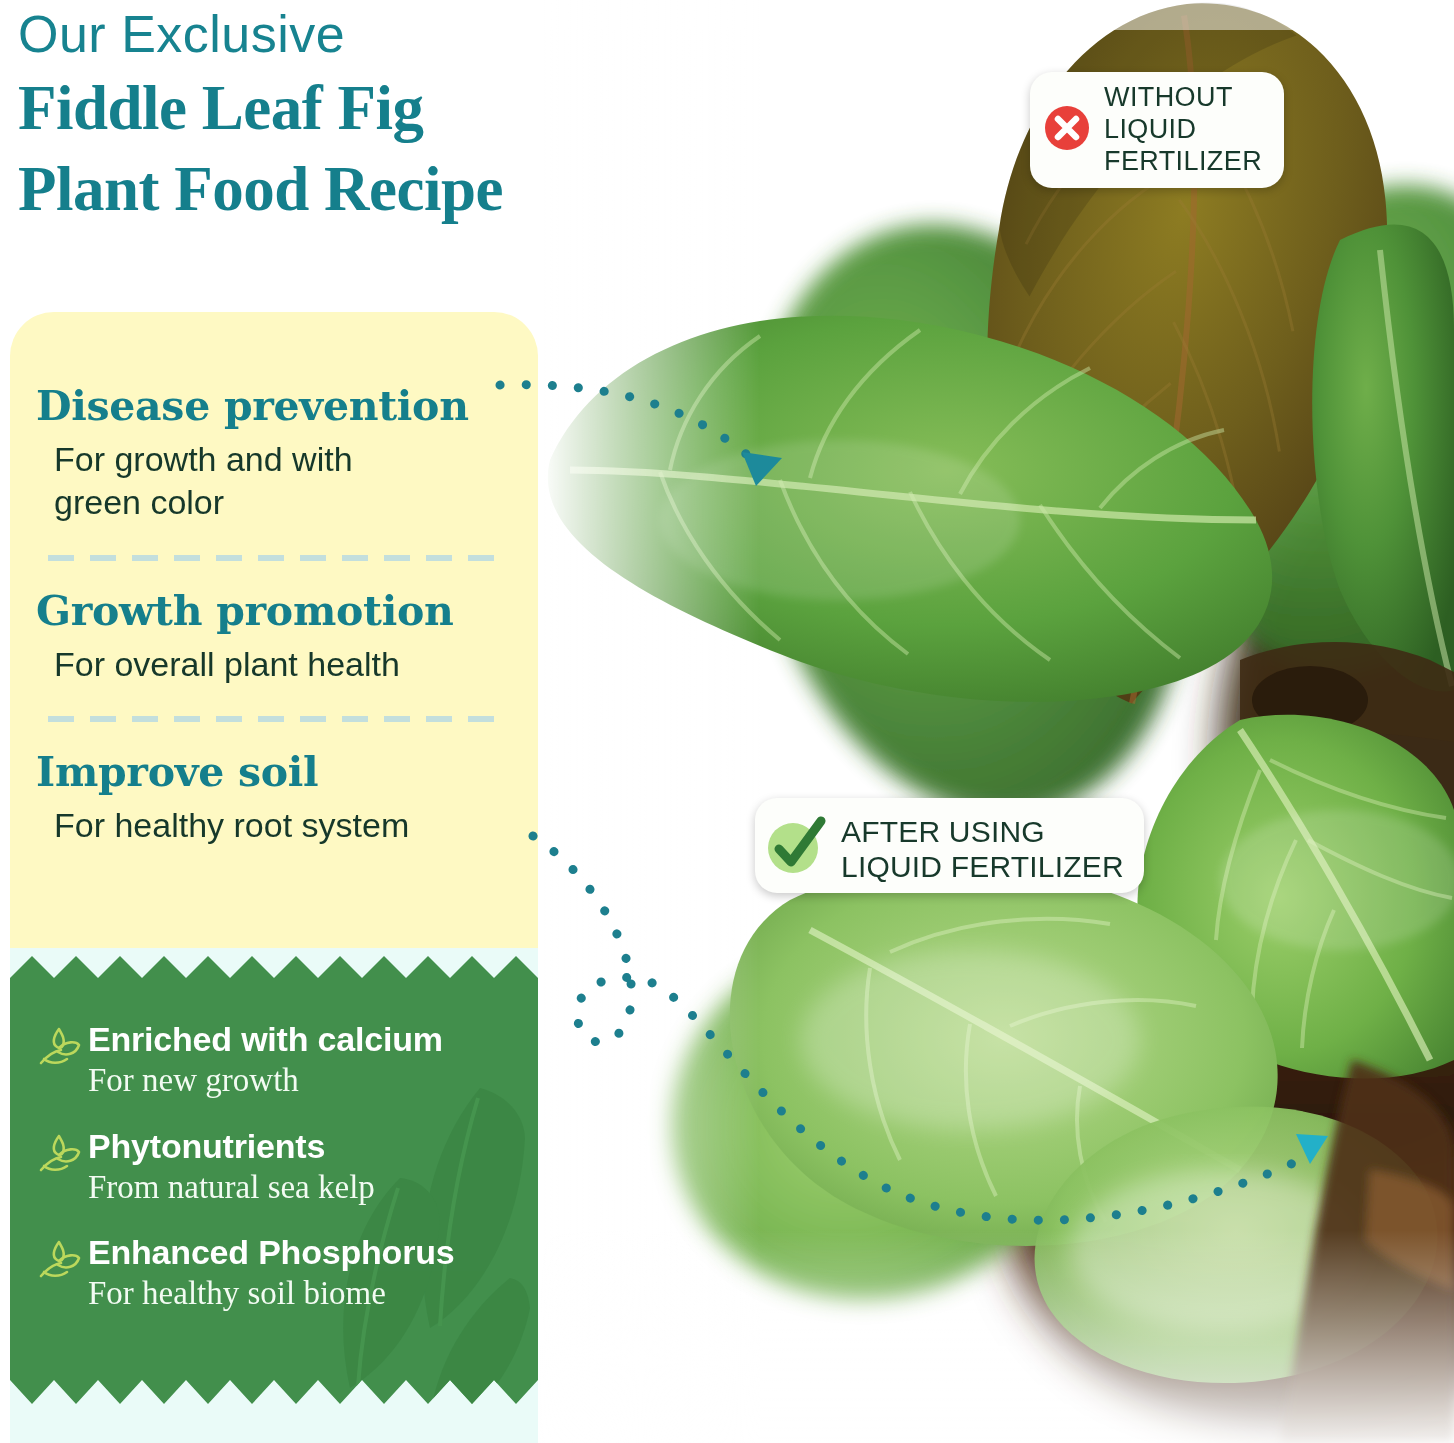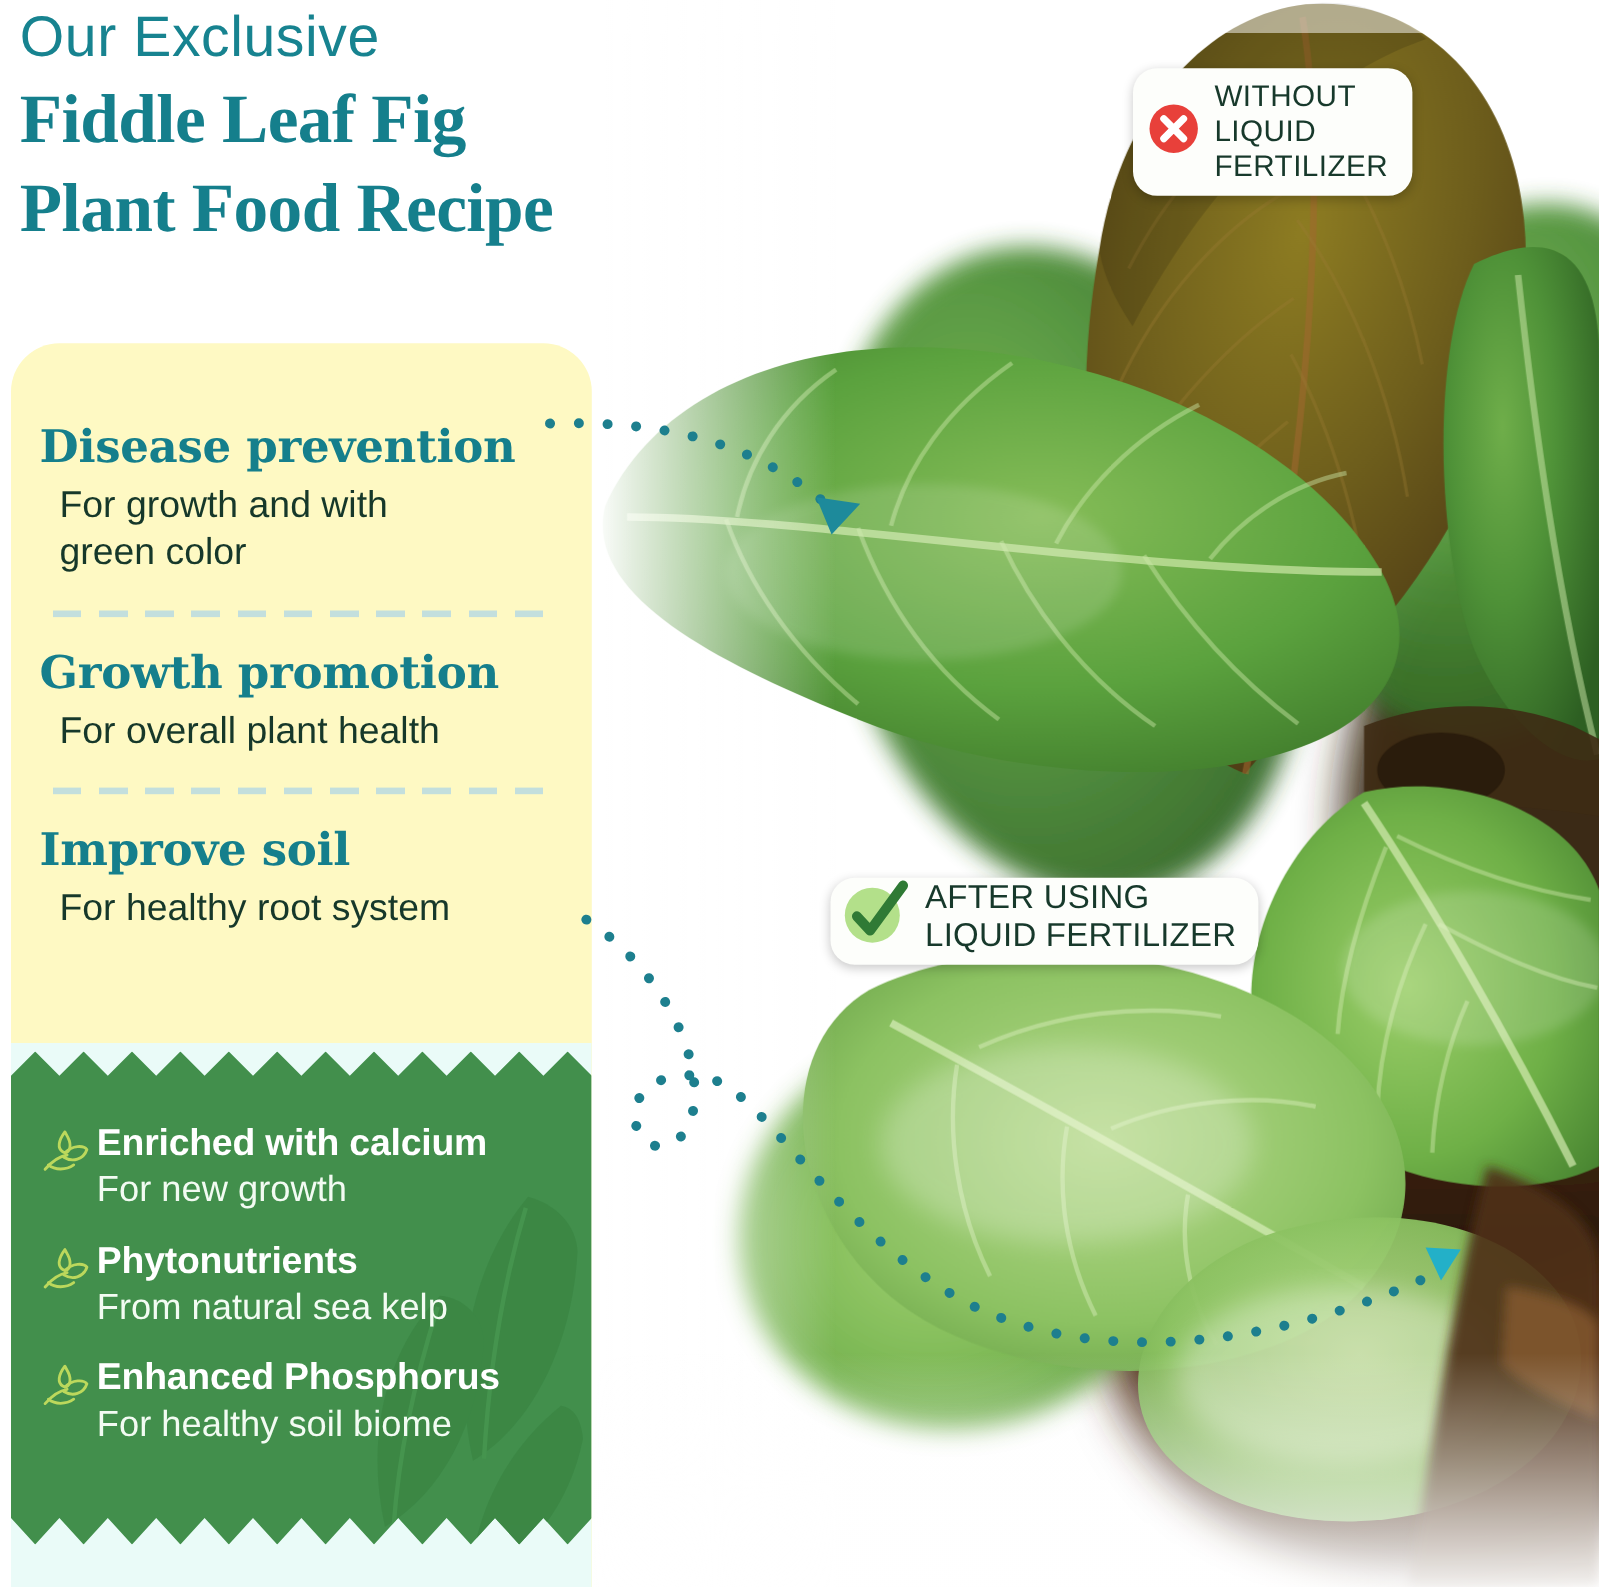--- a/index.html
+++ b/index.html
@@ -81,43 +81,43 @@
   }
   .g-item { display: flex; align-items: flex-start; margin-bottom: 26px; }
   .g-icon { width: 52px; flex: 0 0 52px; margin-top: 4px; }
   .g-txt { flex: 1; }
   .g-head {
     font-family: "Liberation Sans", sans-serif;
     font-weight: 700; font-size: 34px; color: #ffffff;
     line-height: 1.12; letter-spacing: -0.2px;
   }
   .g-sub {
-    font-family: Liberation Sans, sans-serif;
+    font-family: Liberation Serif, serif;
     font-weight: 400; font-size: 33px; color: #f2fbf2;
     line-height: 1.2; margin-top: 3px;
   }
 
   
   .badge {
     position: absolute;
     display: flex; align-items: center;
     background: #fdfefb;
     border-radius: 22px;
     box-shadow: 0 3px 10px rgba(0,0,0,0.22);
     padding: 10px 22px 10px 12px;
   }
   .badge-text {
     font-family: "Liberation Sans", sans-serif;
     font-weight: 400; font-size: 27px;
     color: #17392b; line-height: 1.18;
     letter-spacing: 0.4px; text-transform: uppercase;
     margin-left: 12px; white-space: pre-line;
   }
-  #badge-without { left: 1030px; top: 62px; }
-  #badge-after { left: 755px; top: 798px; padding: 0 20px 8px 10px; }
+  #badge-without { left: 1030px; top: 72px; }
+  #badge-after { left: 755px; top: 798px; padding: 16px 20px 8px 10px; }
   #badge-after .badge-text { font-size: 30px; font-weight: 500; letter-spacing: 0.2px; }
 
   
   .connectors {
     position: absolute; left: 0; top: 0;
     width: 1454px; height: 1443px;
     pointer-events: none;
   }
 </style>
 </head>

